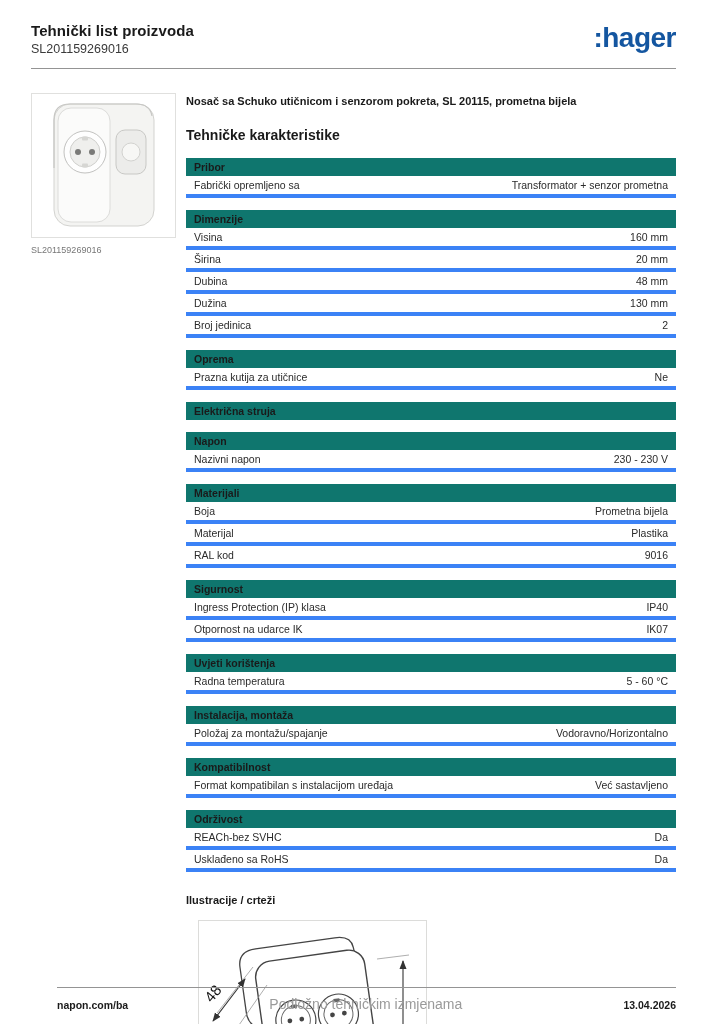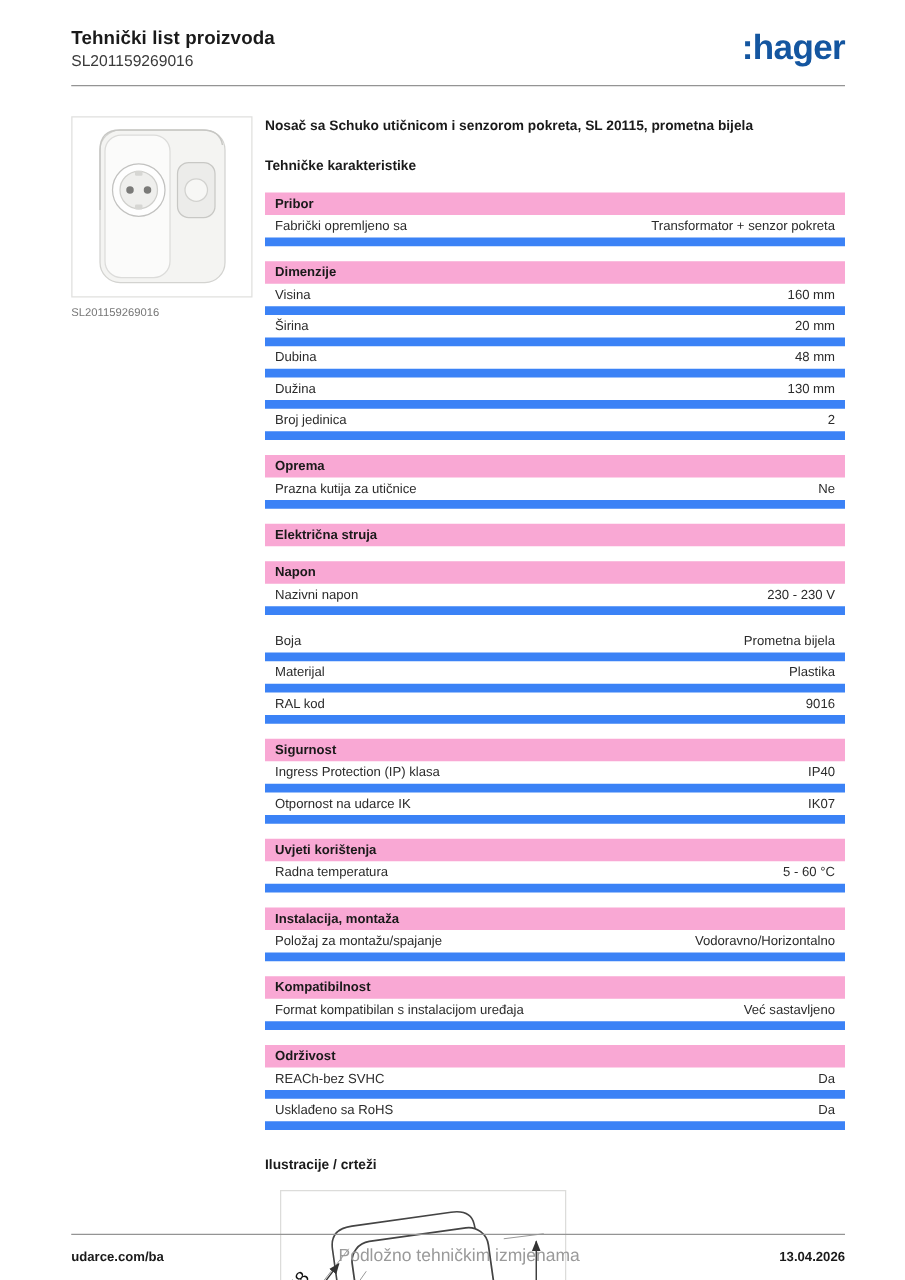--- a/index.html
+++ b/index.html
@@ -4,45 +4,45 @@
 <style>
   * { margin: 0; padding: 0; box-sizing: border-box; }
   html, body { background: #ffffff; }
   body {
     width: 724px; height: 1024px;
     font-family: "Liberation Sans", "DejaVu Sans", sans-serif;
     color: #222;
     position: relative;
     overflow: hidden;
   }
-  .page { position: relative; width: 724px; height: 1024px; padding: 22px 48px 0 57px; }
+  .page { position: relative; width: 724px; height: 1024px; padding: 22px 48px 0 31px; }
 
   
   .header { display: flex; justify-content: space-between; align-items: flex-start;
             border-bottom: 1px solid #949494; padding-bottom: 12px; }
   .doc-title { font-size: 15px; font-weight: bold; color: #1a1a1a; letter-spacing: .1px; }
   .doc-code  { font-size: 12.5px; color: #3a3a3a; margin-top: 3px; }
   .logo { font-size: 28px; font-weight: bold; color: #1456a0; letter-spacing: -0.5px; line-height: 1; margin-top: 2px; }
 
   
   .main { display: flex; margin-top: 24px; }
   .left-col { width: 145px; flex: none; }
   .img-box { width: 145px; height: 145px; border: 1px solid #e0e0de; background: #fff;
              display: flex; align-items: center; justify-content: center; }
   .img-caption { font-size: 9px; color: #777; margin-top: 7px; }
   .right-col { flex: 1; margin-left: 10px; }
 
   .product-name { font-size: 11px; font-weight: bold; color: #1a1a1a; margin: 2px 0 20px; }
-  .char-heading { font-size: 11px; font-weight: bold; color: #1a1a1a; margin-bottom: 15px; }
+  .char-heading { font-size: 14px; font-weight: bold; color: #1a1a1a; margin-bottom: 15px; }
 
   .section { margin-bottom: 12px; }
-  .section-title { background: #f9a8d4; font-size: 10.5px; font-weight: bold;
+  .section-title { background: #0f766e; font-size: 10.5px; font-weight: bold;
                    padding: 3px 8px; color: #1a1a1a; }
   .spec-row { display: flex; justify-content: space-between; align-items: center;
-              font-size: 10.5px; padding: 3px 8px; border-bottom: 7px solid #3b82f6; color: #2b2b2b; }
+              font-size: 10.5px; padding: 3px 8px; border-bottom: 4px solid #3b82f6; color: #2b2b2b; }
   .spec-label { flex: none; }
   .spec-value { margin-left: auto; text-align: right; }
 
   .illus-heading { font-size: 11px; font-weight: bold; color: #1a1a1a; margin: 22px 0 14px; }
   .drawing-box { width: 229px; height: 252px; border: 1px solid #dcdcda; margin-left: 12px;
                  background: #fff; }
 
   
   .footer { position: absolute; left: 57px; right: 48px; bottom: 12px;
             border-top: 1px solid #949494; padding-top: 8px;
@@ -89,21 +89,21 @@
 
     <div class="right-col">
       <div class="product-name">Nosač sa Schuko utičnicom i senzorom pokreta, SL 20115, prometna bijela</div>
       <div class="char-heading">Tehničke karakteristike</div>
 
       <div>
           <div class="section">
             <div class="section-title">Pribor</div>
             <div class="spec-row">
               <span class="spec-label">Fabrički opremljeno sa</span>
-              <span class="spec-value">Transformator + senzor pokreta</span>
+              <span class="spec-value">Transformator + senzor prometna</span>
             </div>
           </div>
           <div class="section">
             <div class="section-title">Dimenzije</div>
             <div class="spec-row">
               <span class="spec-label">Visina</span>
               <span class="spec-value">160 mm</span>
             </div>
             <div class="spec-row">
               <span class="spec-label">Širina</span>
@@ -133,20 +133,21 @@
             <div class="section-title">Električna struja</div>
           </div>
           <div class="section">
             <div class="section-title">Napon</div>
             <div class="spec-row">
               <span class="spec-label">Nazivni napon</span>
               <span class="spec-value">230 - 230 V</span>
             </div>
           </div>
           <div class="section">
+            <div class="section-title">Materijali</div>
             <div class="spec-row">
               <span class="spec-label">Boja</span>
               <span class="spec-value">Prometna bijela</span>
             </div>
             <div class="spec-row">
               <span class="spec-label">Materijal</span>
               <span class="spec-value">Plastika</span>
             </div>
             <div class="spec-row">
               <span class="spec-label">RAL kod</span>
@@ -248,18 +249,18 @@
           <text x="136" y="246" font-size="15" fill="#111" transform="rotate(-7 136 246)" text-anchor="middle">130</text>
 
           <line x1="14" y1="100" x2="46" y2="58" stroke="#333" stroke-width="1.1" marker-start="url(#arr)" marker-end="url(#arr)"></line>
           <text x="18" y="72" font-size="15" fill="#111" transform="rotate(-50 22 74)" text-anchor="middle">48</text>
         </svg>
       </div>
     </div>
   </div>
 
   <div class="footer">
-    <div class="footer-left">udarce.com/ba</div>
+    <div class="footer-left">napon.com/ba</div>
     <div class="footer-center">Podložno tehničkim izmjenama</div>
     <div class="footer-right">13.04.2026</div>
   </div>
 
 </div>
 
 </body></html>

